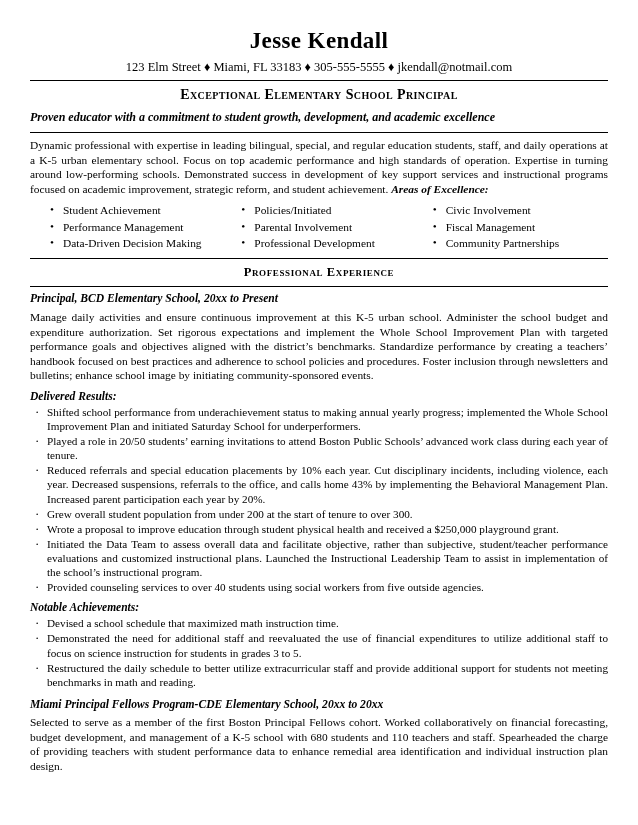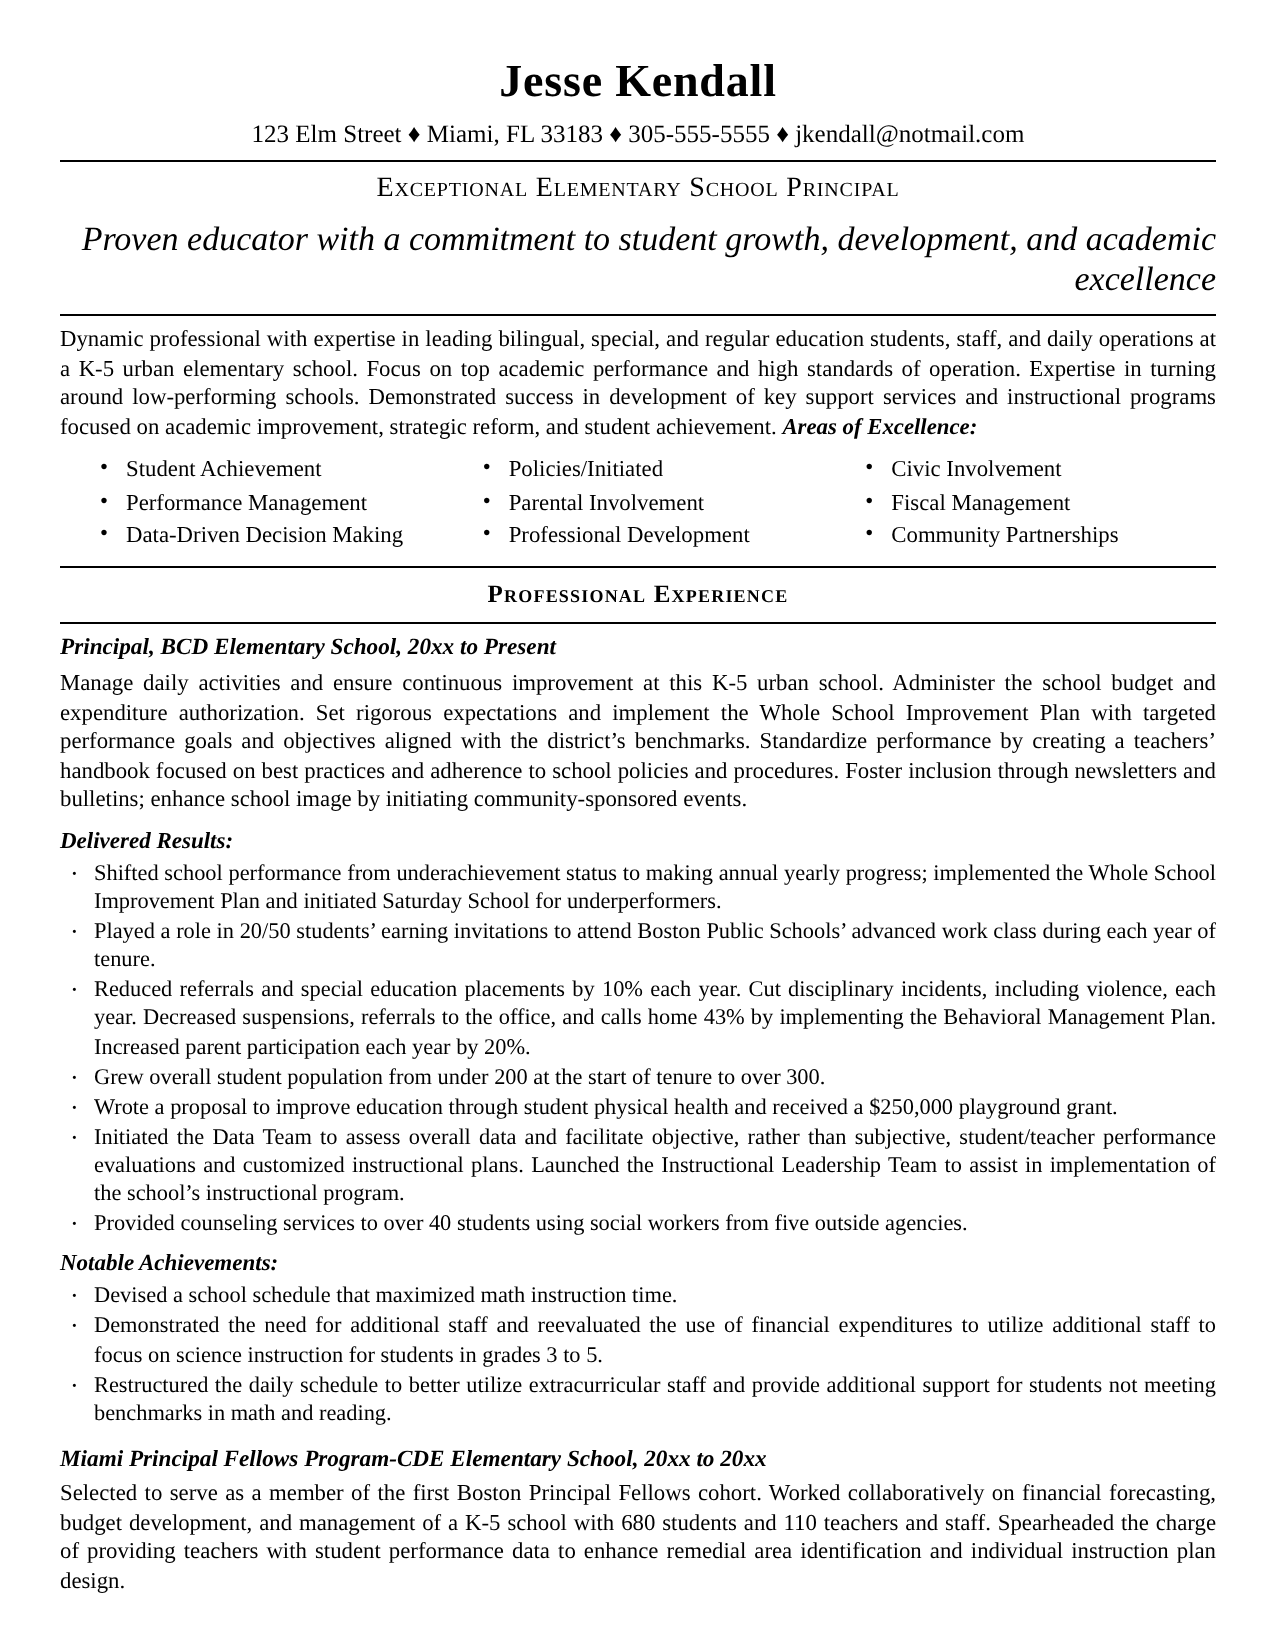--- a/index.html
+++ b/index.html
@@ -38,29 +38,29 @@
     border-top: 1.2px solid #000;
     margin: 4px 0 6px 0;
   }
   .rule.thin {
     border-top: 1px solid #000;
     margin: 5px 0 5px 0;
   }
   .headline {
     text-align: center;
     font-size: 14px;
-    font-weight: normal;
+    font-weight: bold;
     font-variant: small-caps;
     letter-spacing: 0.4px;
     margin: 4px 0 7px 0;
   }
   .tagline {
-    text-align: right;
-    font-size: 17px;
-    font-weight: normal;
+    text-align: left;
+    font-size: 12px;
+    font-weight: bold;
     font-style: italic;
     margin-bottom: 7px;
   }
   .para {
     font-size: 11.4px;
     line-height: 1.28;
     text-align: justify;
     margin: 0 0 6px 0;
   }
   .para .emph {

